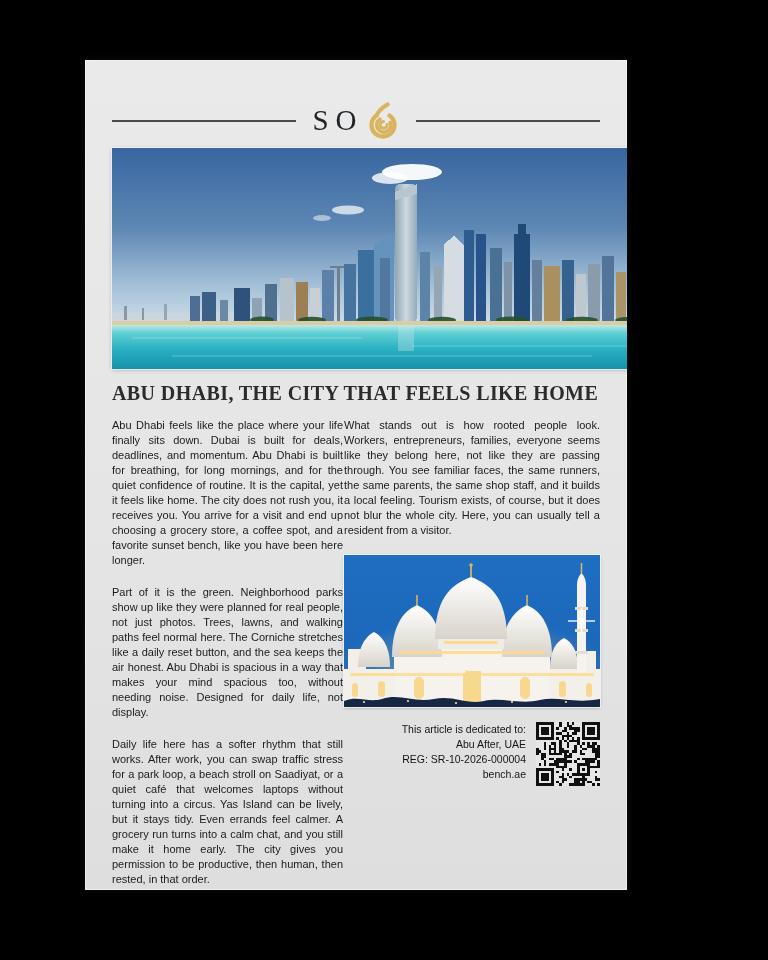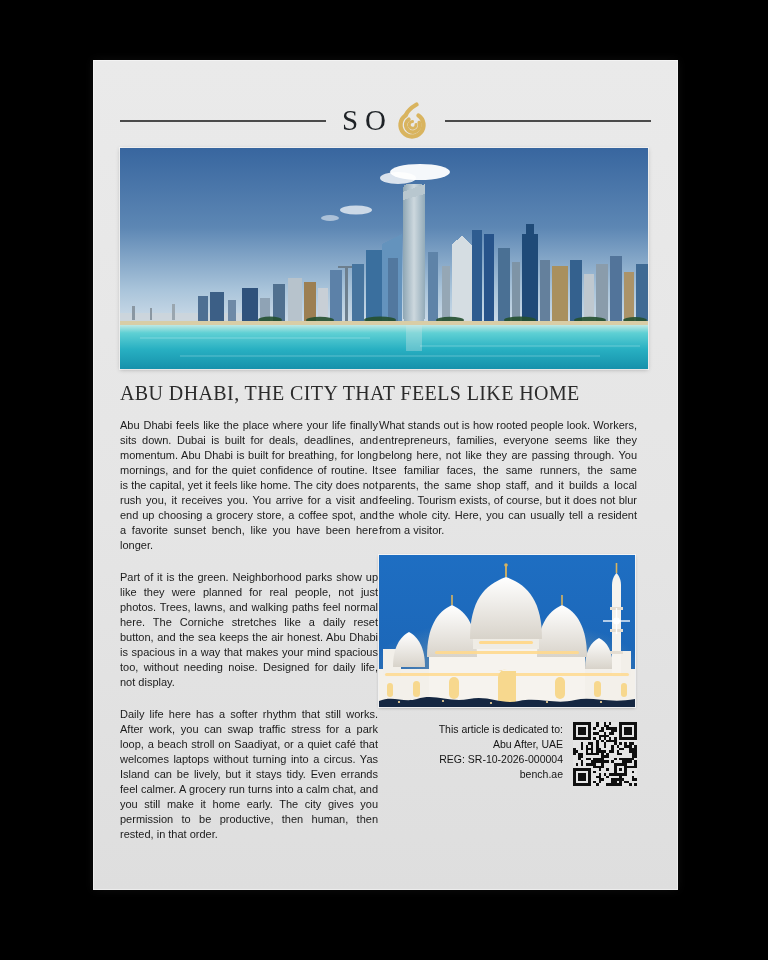--- a/index.html
+++ b/index.html
@@ -1,18 +1,18 @@
 <!DOCTYPE html>
 <html><head>
 <meta charset="utf-8">
 <style>
   html,body{margin:0;padding:0;background:#000;}
   body{width:768px;height:960px;position:relative;overflow:hidden;
        font-family:"Liberation Sans",sans-serif;-webkit-font-smoothing:antialiased;}
-  .page{position:absolute;left:93px;top:60px;width:585px;height:830px;
+  .page{position:absolute;left:85px;top:60px;width:542px;height:830px;
         background:linear-gradient(180deg,#eaeaea 0%,#e5e5e5 55%,#dedede 100%);
         box-shadow:inset 0 0 0 1px rgba(255,255,255,.45), 0 0 10px rgba(255,255,255,.05);
         overflow:hidden;}
   .content{padding:0 27px;}
 
   
   .masthead{display:flex;align-items:center;margin-top:42px;}
   .rule{flex:1;height:2px;background:#4b4b4b;}
   .brand{display:flex;align-items:center;margin:0 16px;color:#1f2327;
          font-family:"Liberation Serif","DejaVu Serif",serif;
@@ -23,21 +23,21 @@
   .brand svg{display:block;}
 
   
   figure{margin:0;padding:0;}
   .hero{margin-top:8px;width:528px;height:221px;overflow:hidden;
         box-shadow:0 0 0 1px rgba(250,250,250,.65), 0 1px 4px rgba(0,0,0,.25);}
   .hero svg{display:block;}
 
   
   h1{margin:13px 0 0;font-family:"Liberation Serif","DejaVu Serif",serif;
-     font-weight:400;font-size:20px;letter-spacing:.4px;color:#2b2b2b;white-space:nowrap;}
+     font-weight:700;font-size:20px;letter-spacing:.4px;color:#2b2b2b;white-space:nowrap;}
 
   
   .cols{display:flex;gap:1px;margin-top:13px;}
   .col{width:258px;}
   .col p{margin:0 0 17px;font-size:11px;line-height:15px;color:#1b1b1b;
          text-align:justify;text-justify:inter-word;}
   .mosque{width:256px;height:152px;margin:0 0 15px;overflow:hidden;
           box-shadow:0 0 0 1px rgba(250,250,250,.8), 0 1px 3px rgba(0,0,0,.3);}
   .mosque svg{display:block;}
 

